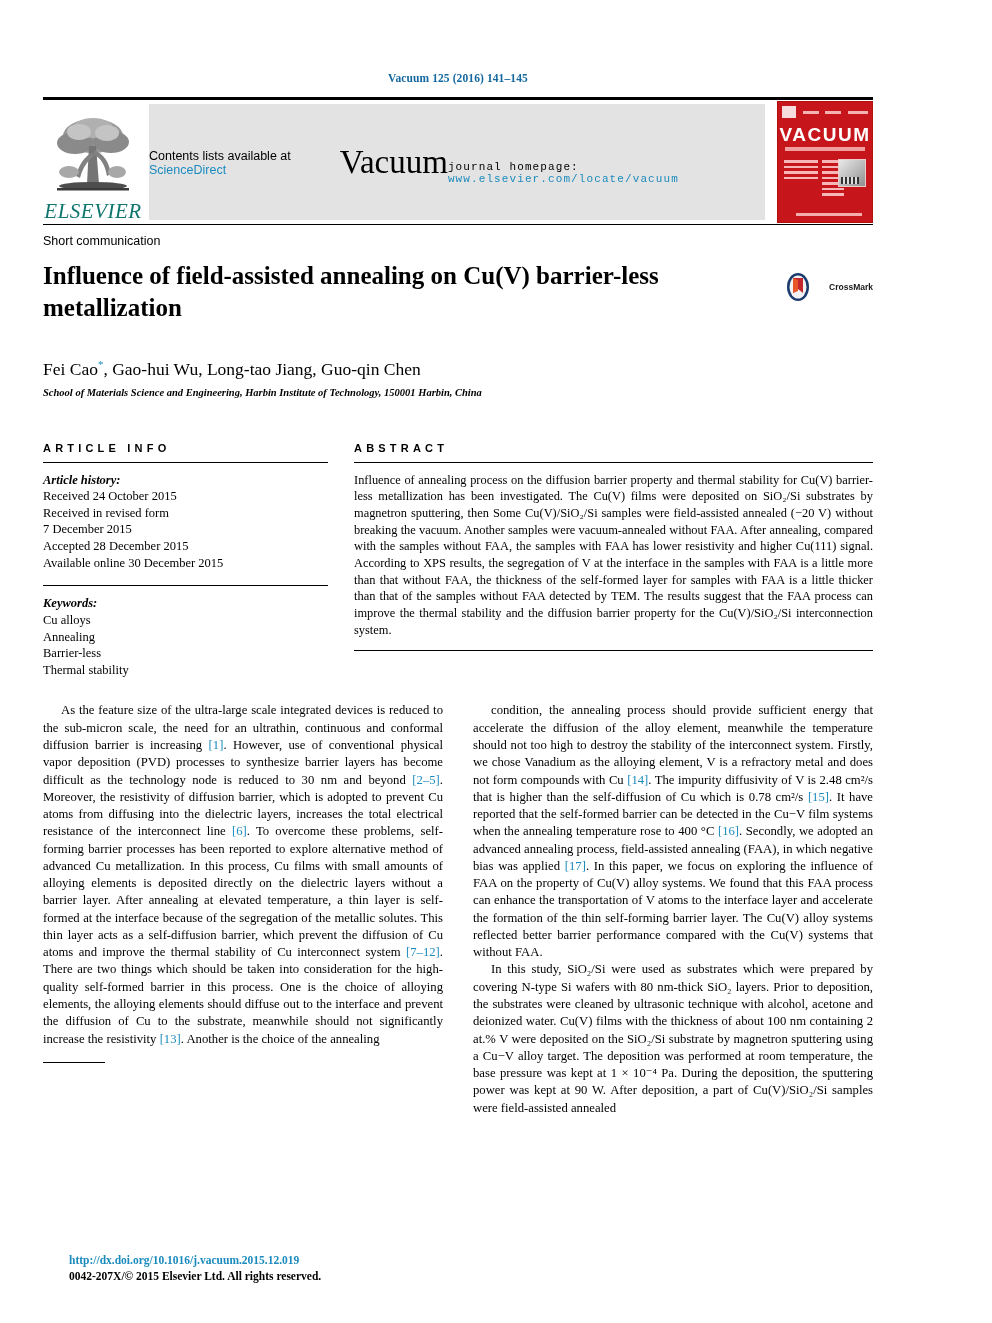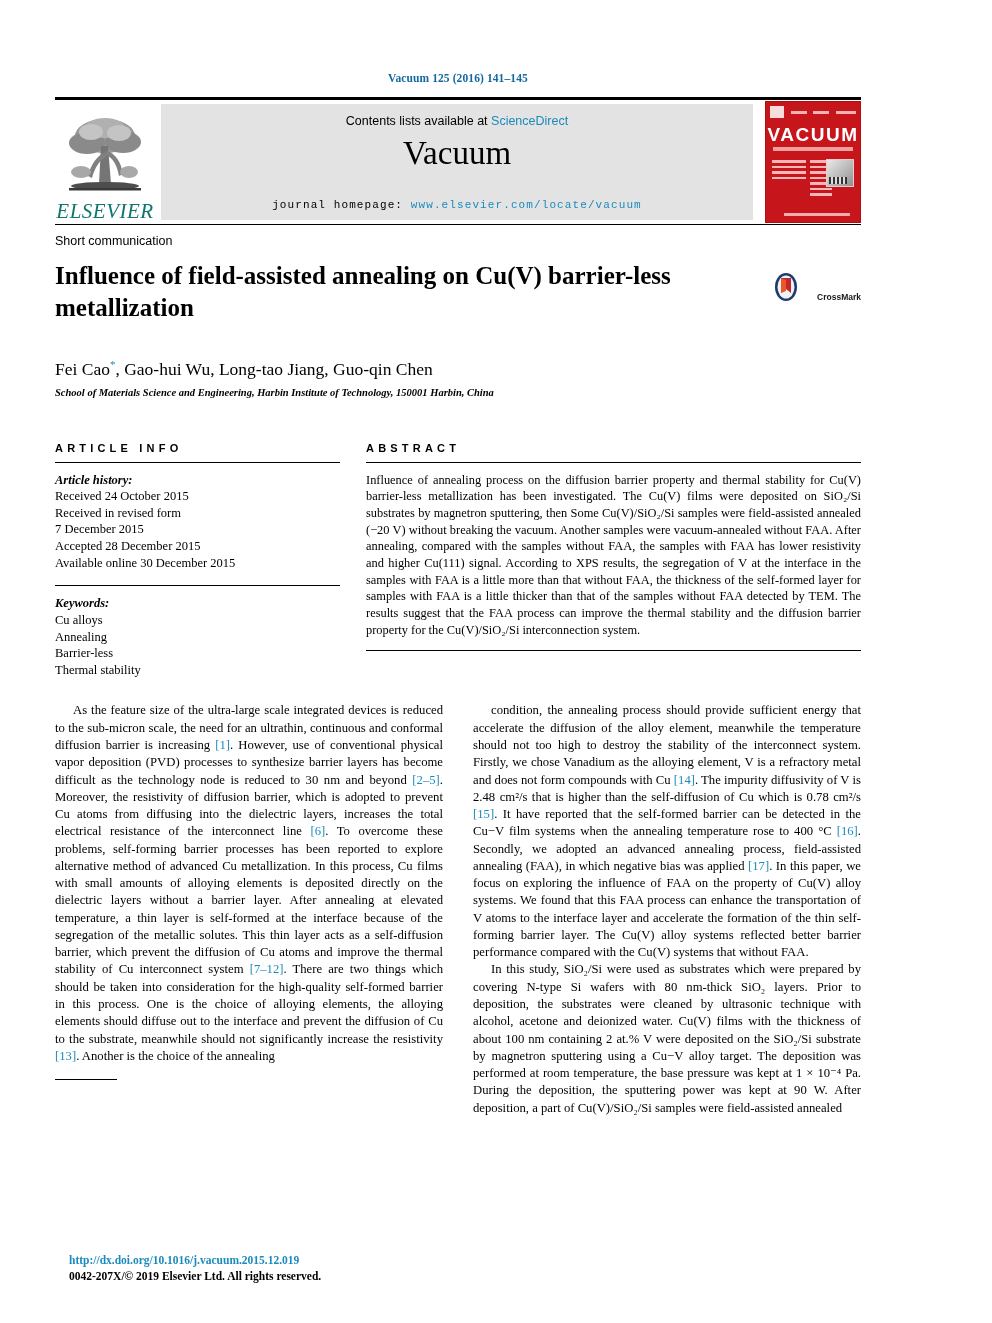--- a/index.html
+++ b/index.html
@@ -13,21 +13,21 @@
     font-family: "Liberation Serif", "DejaVu Serif", serif;
     color: #000000;
     position: relative;
     overflow: hidden;
   }
   .page {
     width: 916px;
     height: 1323px;
     position: relative;
     box-sizing: border-box;
-    padding: 0 55px;
+    padding: 0 43px;
   }
 
   
   .running-head {
     text-align: center;
     color: #1468a0;
     font-size: 11.5px;
     font-weight: bold;
     padding-top: 72px;
     letter-spacing: 0.1px;
@@ -60,21 +60,21 @@
     line-height: 1;
     margin-top: 1px;
     white-space: nowrap;
     font-style: italic;
   }
   .contents-box {
     flex: 1 1 auto;
     background: #e3e3e3;
     margin: 4px 8px 4px 6px;
     display: flex;
-    flex-direction: column;
+    flex-direction: row;
     align-items: center;
     justify-content: space-between;
     padding: 10px 0 9px 0;
     box-sizing: border-box;
   }
   .contents-line {
     font-family: "Liberation Sans", sans-serif;
     font-size: 12.5px;
     color: #000;
   }
@@ -165,21 +165,21 @@
     font-size: 25px;
     line-height: 1.26;
     margin-top: 12px;
     flex: 1 1 auto;
     padding-right: 10px;
   }
   .crossmark {
     flex: 0 0 auto;
     margin-top: 24px;
     display: flex;
-    align-items: flex-end;
+    align-items: center;
     gap: 16px;
   }
   .crossmark-label {
     font-family: "Liberation Sans", sans-serif;
     font-size: 8.5px;
     font-weight: bold;
     color: #1a1a1a;
   }
   .authors {
     font-family: "Liberation Serif", serif;
@@ -404,16 +404,16 @@
     </div>
 
     <div class="body-col">
       <p class="first">condition, the annealing process should provide sufficient energy that accelerate the diffusion of the alloy element, meanwhile the temperature should not too high to destroy the stability of the interconnect system. Firstly, we chose Vanadium as the alloying element, V is a refractory metal and does not form compounds with Cu <span class="ref">[14]</span>. The impurity diffusivity of V is 2.48 cm²/s that is higher than the self-diffusion of Cu which is 0.78 cm²/s <span class="ref">[15]</span>. It have reported that the self-formed barrier can be detected in the Cu−V film systems when the annealing temperature rose to 400 °C <span class="ref">[16]</span>. Secondly, we adopted an advanced annealing process, field-assisted annealing (FAA), in which negative bias was applied <span class="ref">[17]</span>. In this paper, we focus on exploring the influence of FAA on the property of Cu(V) alloy systems. We found that this FAA process can enhance the transportation of V atoms to the interface layer and accelerate the formation of the thin self-forming barrier layer. The Cu(V) alloy systems reflected better barrier performance compared with the Cu(V) systems that without FAA.</p>
       <p>In this study, SiO₂/Si were used as substrates which were prepared by covering N-type Si wafers with 80 nm-thick SiO₂ layers. Prior to deposition, the substrates were cleaned by ultrasonic technique with alcohol, acetone and deionized water. Cu(V) films with the thickness of about 100 nm containing 2 at.% V were deposited on the SiO₂/Si substrate by magnetron sputtering using a Cu−V alloy target. The deposition was performed at room temperature, the base pressure was kept at 1 × 10⁻⁴ Pa. During the deposition, the sputtering power was kept at 90 W. After deposition, a part of Cu(V)/SiO₂/Si samples were field-assisted annealed</p>
     </div>
   </div>
 
   <div class="bottom-block">
     <div class="doi">http://dx.doi.org/10.1016/j.vacuum.2015.12.019</div>
-    <div class="issn">0042-207X/© 2019 Elsevier Ltd. All rights reserved.</div>
+    <div class="issn">0042-207X/© 2015 Elsevier Ltd. All rights reserved.</div>
   </div>
 
 </div>
 
 </body></html>

